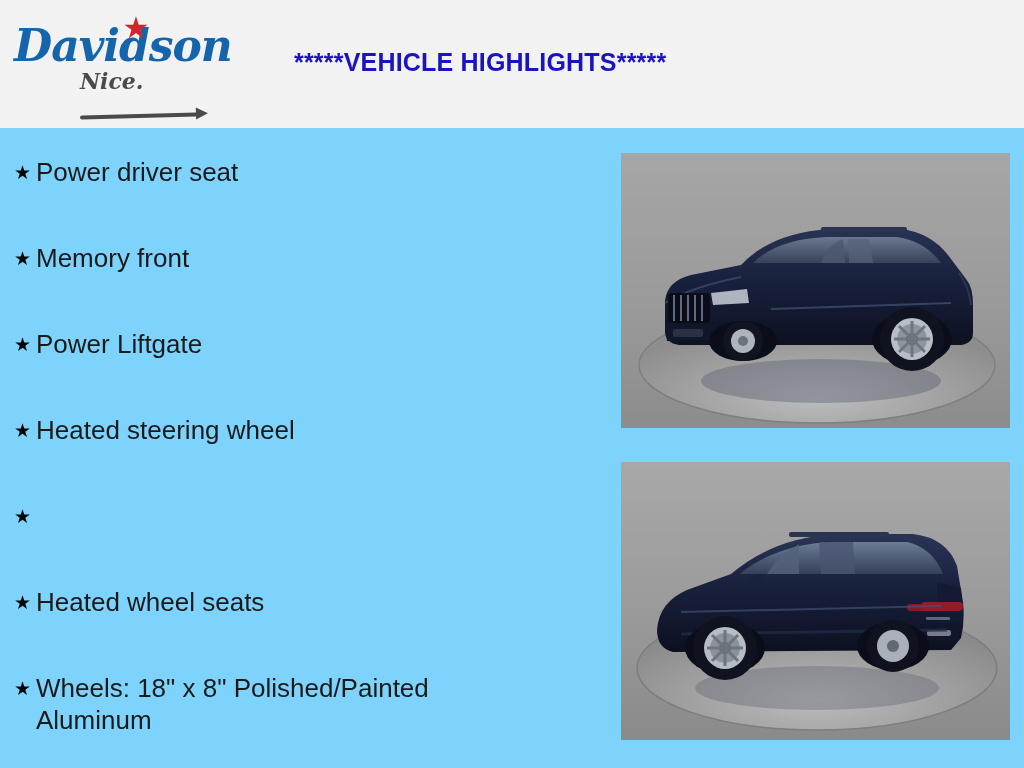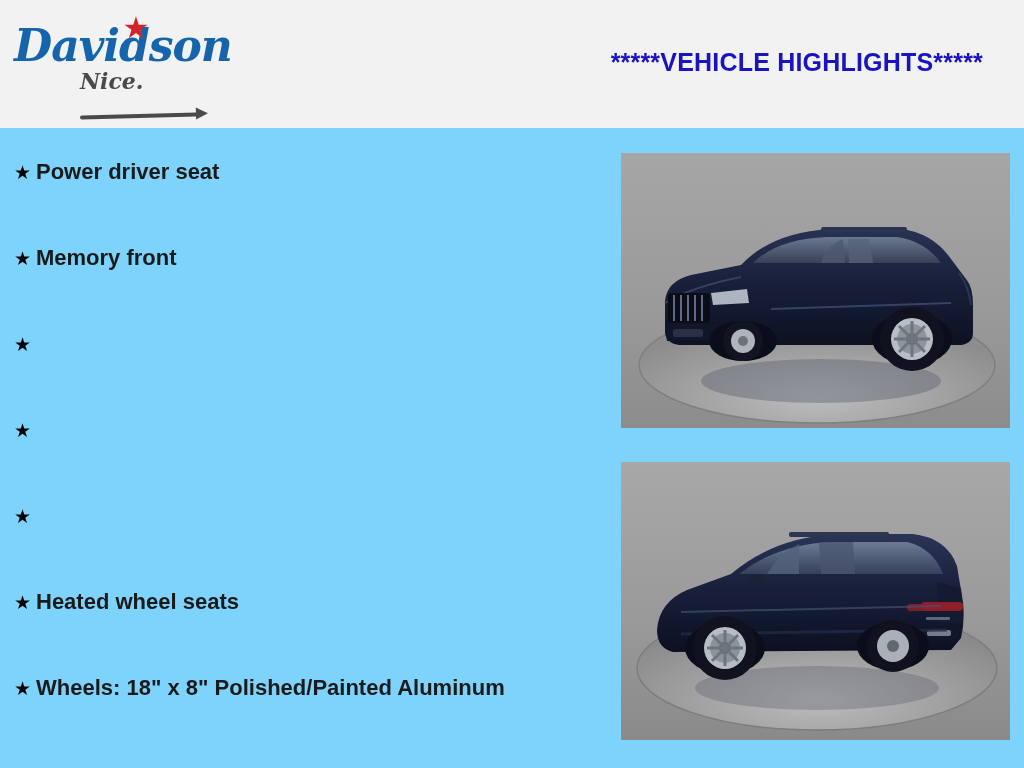--- a/index.html
+++ b/index.html
@@ -93,24 +93,24 @@
     position: absolute;
     right: -10px;
     top: -5px;
     border-left: 12px solid #4a4a4a;
     border-top: 6px solid transparent;
     border-bottom: 6px solid transparent;
   }
 
   .header-title {
     position: absolute;
-    left: 273px;
+    left: 294px;
     top: 48px;
     width: 710px;
-    text-align: right;
+    text-align: left;
     font-size: 25px;
     font-weight: bold;
     color: #1a13c4;
     letter-spacing: 0.2px;
   }
 
   
   .features {
     position: absolute;
     left: 0;
@@ -132,26 +132,25 @@
     width: 22px;
     font-size: 19px;
     color: #000000;
     line-height: 30px;
     padding-top: 16px;
     text-align: left;
   }
 
   .feature-label {
     flex: 1 1 auto;
-    font-size: 22px;
+    font-size: 26px;
     color: #1a1a1a;
     line-height: 32px;
     padding-top: 14px;
     max-width: 490px;
-    font-weight: bold;
   }
 
   
   .photo {
     position: absolute;
     overflow: hidden;
     background: #9b9b9b;
   }
 
   .photo-top {
@@ -198,24 +197,26 @@
       <div class="feature-label">Power driver seat</div>
     </div>
 
     <div class="feature-row">
       <div class="feature-bullet">★</div>
       <div class="feature-label">Memory front</div>
     </div>
 
     <div class="feature-row">
       <div class="feature-bullet">★</div>
-    </div>
-
-    <div class="feature-row">
-      <div class="feature-bullet">★</div>
+      <div class="feature-label">Power Liftgate</div>
+    </div>
+
+    <div class="feature-row">
+      <div class="feature-bullet">★</div>
+      <div class="feature-label">Heated steering wheel</div>
     </div>
 
     <div class="feature-row">
       <div class="feature-bullet">★</div>
     </div>
 
     <div class="feature-row">
       <div class="feature-bullet">★</div>
       <div class="feature-label">Heated wheel seats</div>
     </div>

